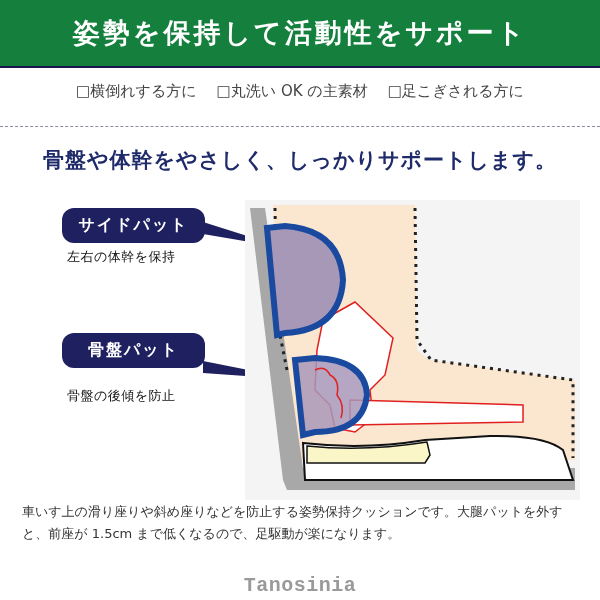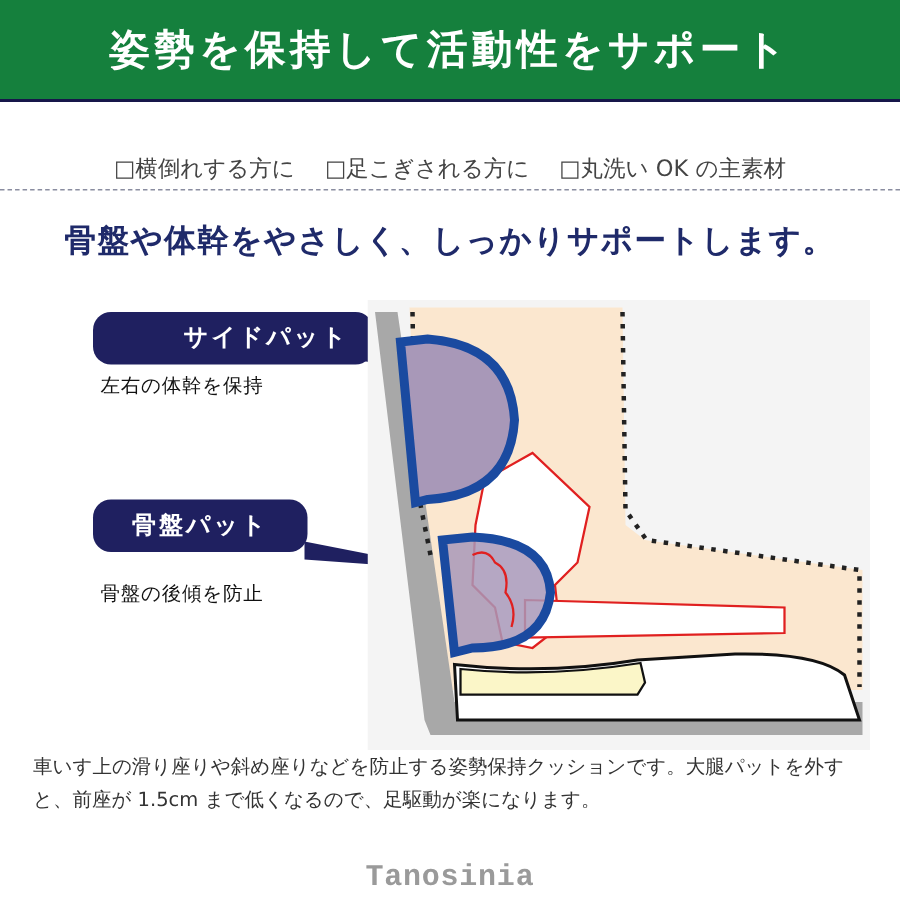--- a/index.html
+++ b/index.html
@@ -12,21 +12,21 @@
       position:absolute; left:0; top:0; width:600px; height:66px;
       background:#15803d; border-bottom:2px solid #16174a;
       display:flex; align-items:center; justify-content:center;
     }
     .header-title {
       color:#ffffff; font-size:27px; font-weight:bold; letter-spacing:3px;
     }
     .features {
       position:absolute; left:0; top:82px; width:600px; height:24px;
       display:flex; justify-content:center; gap:20px;
-      font-size:15px; color:#444444;margin-top:21px;
+      font-size:15px; color:#444444;
     }
     .feature { white-space:nowrap; }
     .divider {
       position:absolute; left:0; top:126px; width:600px; height:0;
       border-top:1.5px dashed #8a8da0;
     }
     .headline {
       position:absolute; left:0; top:146px; width:600px; text-align:center;
       font-size:21px; font-weight:bold; color:#1f2a6a; letter-spacing:1px;
     }
@@ -54,34 +54,34 @@
   </style>
 </head>
 <body>
 
 <div class="header">
   <span class="header-title">姿勢を保持して活動性をサポート</span>
 </div>
 
 <div class="features">
   <span class="feature">□横倒れする方に</span>
+  <span class="feature">□丸洗い OK の主素材</span>
   <span class="feature">□足こぎされる方に</span>
-  <span class="feature">□丸洗い OK の主素材</span>
 </div>
 
 <div class="divider"></div>
 
 <div class="headline">骨盤や体幹をやさしく、しっかりサポートします。</div>
 
 <svg class="leader" width="600" height="600">
   <polygon points="203,222 203,234 285,248" fill="#1f2060"></polygon>
   <polygon points="203,361 203,373 300,380" fill="#1f2060"></polygon>
 </svg>
 
-<div class="callout" style="left:62px; top:208px; width:143px; height:35px;padding-left:44px;">
+<div class="callout" style="left:62px; top:208px; width:143px; height:35px;">
   <span>サイドパット</span>
 </div>
 <div class="callout-sub" style="left:67px; top:248px;">左右の体幹を保持</div>
 
 <div class="callout" style="left:62px; top:333px; width:143px; height:35px;">
   <span>骨盤パット</span>
 </div>
 <div class="callout-sub" style="left:67px; top:387px;">骨盤の後傾を防止</div>
 
 <svg class="diagram" viewBox="0 0 335 300" width="335" height="300">

